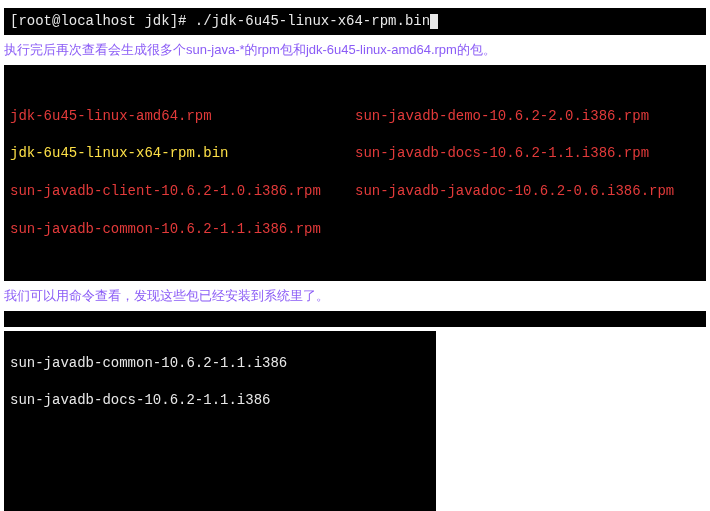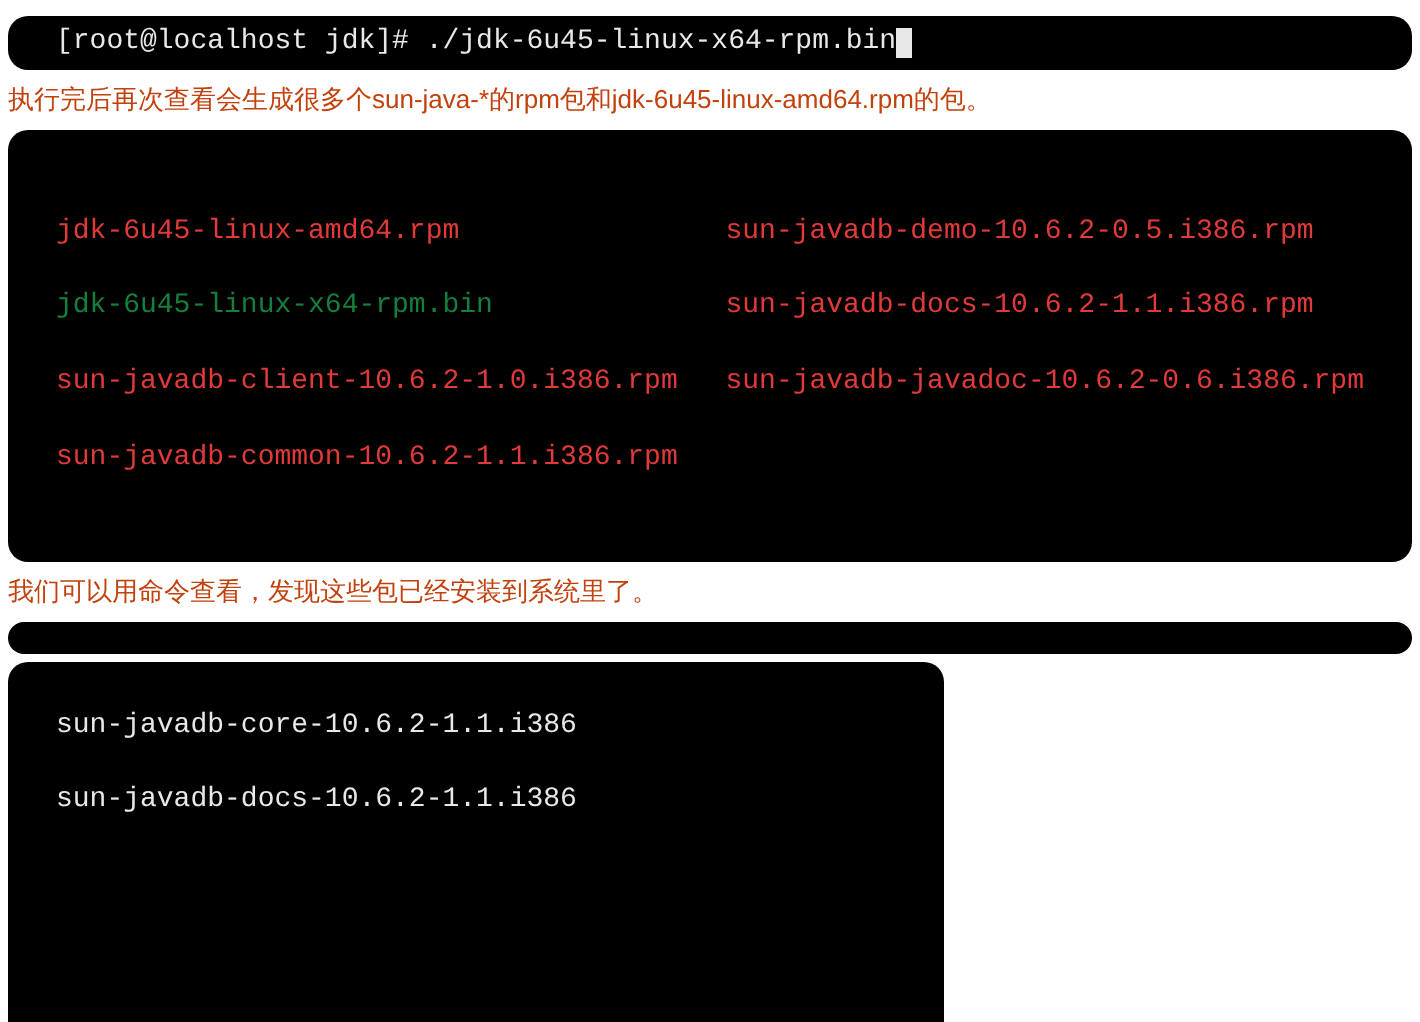--- a/index.html
+++ b/index.html
@@ -10,42 +10,41 @@
     background: #fff;
     color: #333;
     width: 710px;
     box-sizing: border-box;
   }
   .term {
     background: #000;
     font-family: "Consolas", "Courier New", monospace;
     font-size: 14px;
     line-height: 1.35;
-    padding: 4px 24px;
+    padding: 4px 6px;
     margin: 4px 0;
     white-space: pre;
     overflow: hidden;
-    border-radius: 10px;
   }
   .term .w { color: #e8e8e8; }
   .term .r { color: #e23a3a; }
-  .term .g { color: #15803d; }
+  .term .g { color: #fde047; }
   .term .cursor {
     display: inline-block;
     width: 8px;
     height: 15px;
     background: #e8e8e8;
     vertical-align: text-bottom;
   }
   .cols { display: flex; }
   .col1 { width: 345px; }
   .col2 { flex: 1; }
   .note {
     margin: 6px 0;
-    color: #c2410c;
+    color: #8b5cf6;
   }
   .partial-top {
     height: 8px;
     overflow: hidden;
     background: #000;
     margin-top: 0;
   }
 </style>
 </head>
 <body>
@@ -56,31 +55,31 @@
 
 <div class="term">
 <div class="cols">
 <div class="col1">
 <div class="r">jdk-6u45-linux-amd64.rpm</div>
 <div class="g">jdk-6u45-linux-x64-rpm.bin</div>
 <div class="r">sun-javadb-client-10.6.2-1.0.i386.rpm</div>
 <div class="r">sun-javadb-common-10.6.2-1.1.i386.rpm</div>
 </div>
 <div class="col2">
-<div class="r">sun-javadb-demo-10.6.2-0.5.i386.rpm</div>
+<div class="r">sun-javadb-demo-10.6.2-2.0.i386.rpm</div>
 <div class="r">sun-javadb-docs-10.6.2-1.1.i386.rpm</div>
 <div class="r">sun-javadb-javadoc-10.6.2-0.6.i386.rpm</div>
 </div>
 </div>
 </div>
 
 <div class="note">我们可以用命令查看，发现这些包已经安装到系统里了。</div>
 
 <div class="term partial-top"></div>
 <div class="term" style="width:420px;margin-top:0">
-<div class="w">sun-javadb-core-10.6.2-1.1.i386</div>
+<div class="w">sun-javadb-common-10.6.2-1.1.i386</div>
 <div class="w">sun-javadb-docs-10.6.2-1.1.i386</div>
 
 
 
 
 
 </div>
 
 </body></html>

